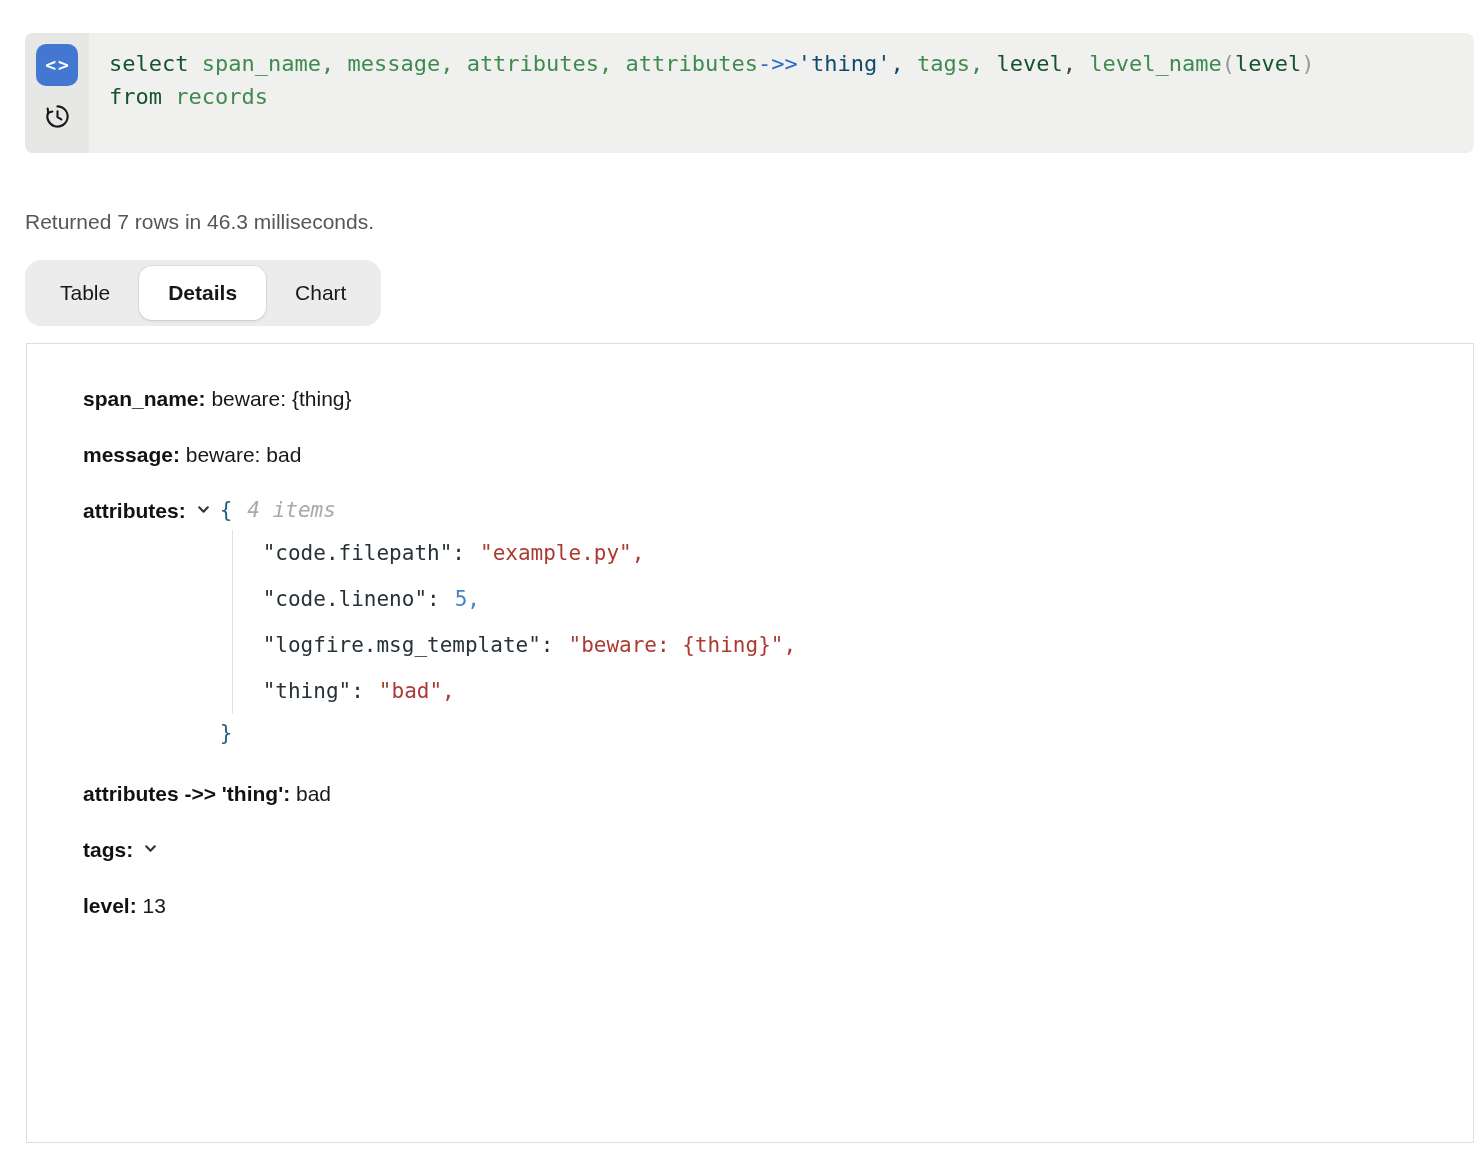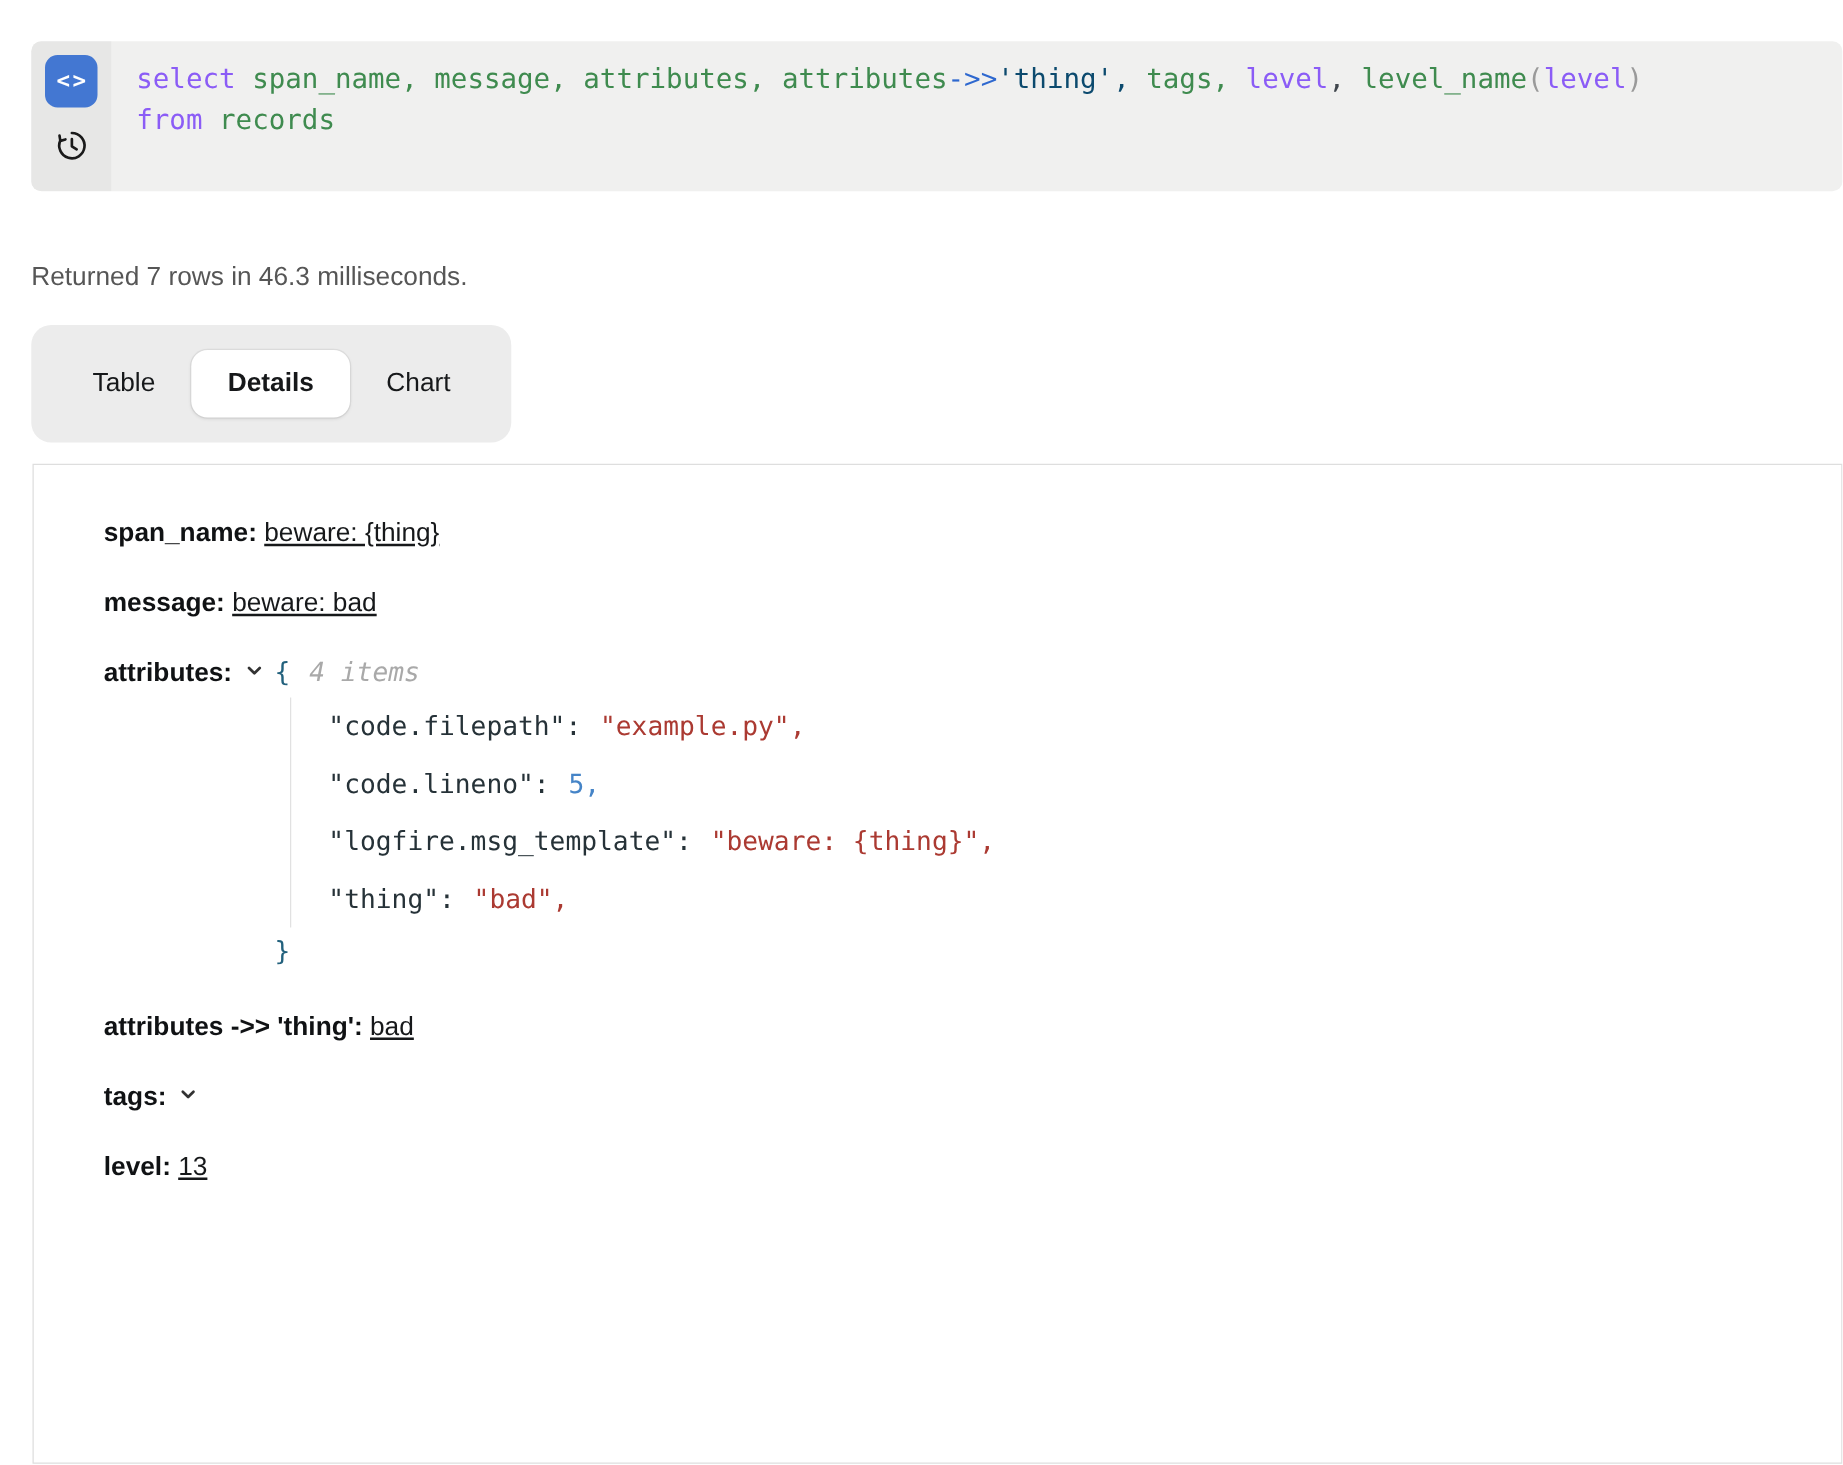--- a/index.html
+++ b/index.html
@@ -52,41 +52,41 @@
   }
   .code-area {
     padding: 14px 20px;
     font-family: "DejaVu Sans Mono", monospace;
     font-size: 22px;
     line-height: 33px;
     white-space: pre;
     cursor: text;
     flex: 1 1 auto;
   }
-  .tk-keyword  { color: #8b5cf6; }
+  .tk-keyword  { color: #14532d; }
   .tk-ident    { color: #3f8b4f; }
   .tk-operator { color: #2e68cf; }
   .tk-string   { color: #0c4a6e; margin-top: 48px; }
   .tk-paren    { color: #9a9a9a; }
   .tk-plain    { color: #40464d; }
 
   
   .status {
     margin: 57px 0 0 25px;
     font-size: 21px;
     color: #565656;
   }
 
   
   .tabs {
     display: inline-flex;
     align-items: center;
     background: #ececec;
     border-radius: 16px;
-    padding: 20px;
+    padding: 6px;
     margin: 26px 0 0 25px;
     justify-content: space-between;
   }
   .tab {
     height: 54px;
     padding: 0 29px;
     border: none;
     background: transparent;
     border-radius: 13px;
     font-family: inherit;
@@ -115,21 +115,21 @@
     margin-bottom: 38px;
   }
   .fields { margin-left: 22px; }
   .field {
     font-size: 21px;
     line-height: 29px;
     margin-bottom: 27px;
     color: #16181a;
   }
   .flabel { font-weight: 700; color: #101214; }
-  .fvalue { font-weight: 400; text-decoration: underline; }
+  .fvalue { font-weight: 400; }
 
   
   .chev {
     background: none; border: none; padding: 0;
     margin: 0 9px 0 10px;
     cursor: pointer;
     vertical-align: 1px;
     line-height: 0;
   }
 

